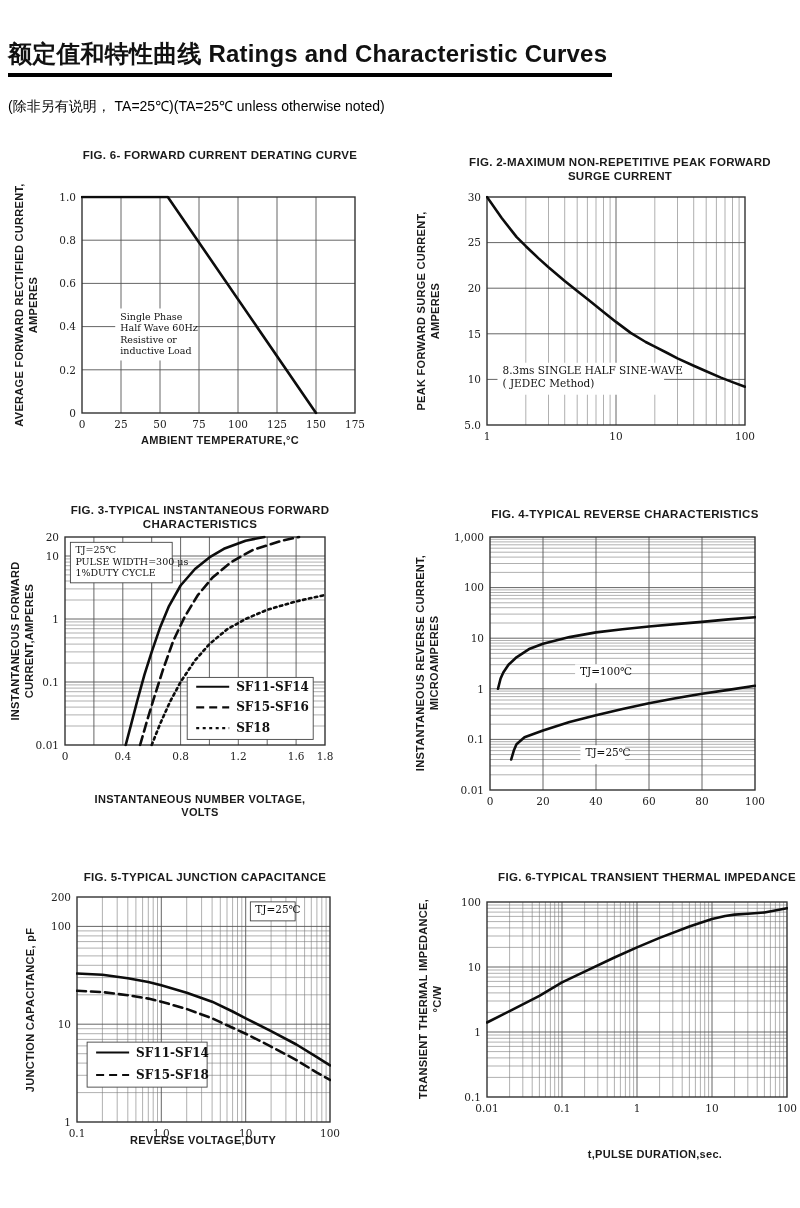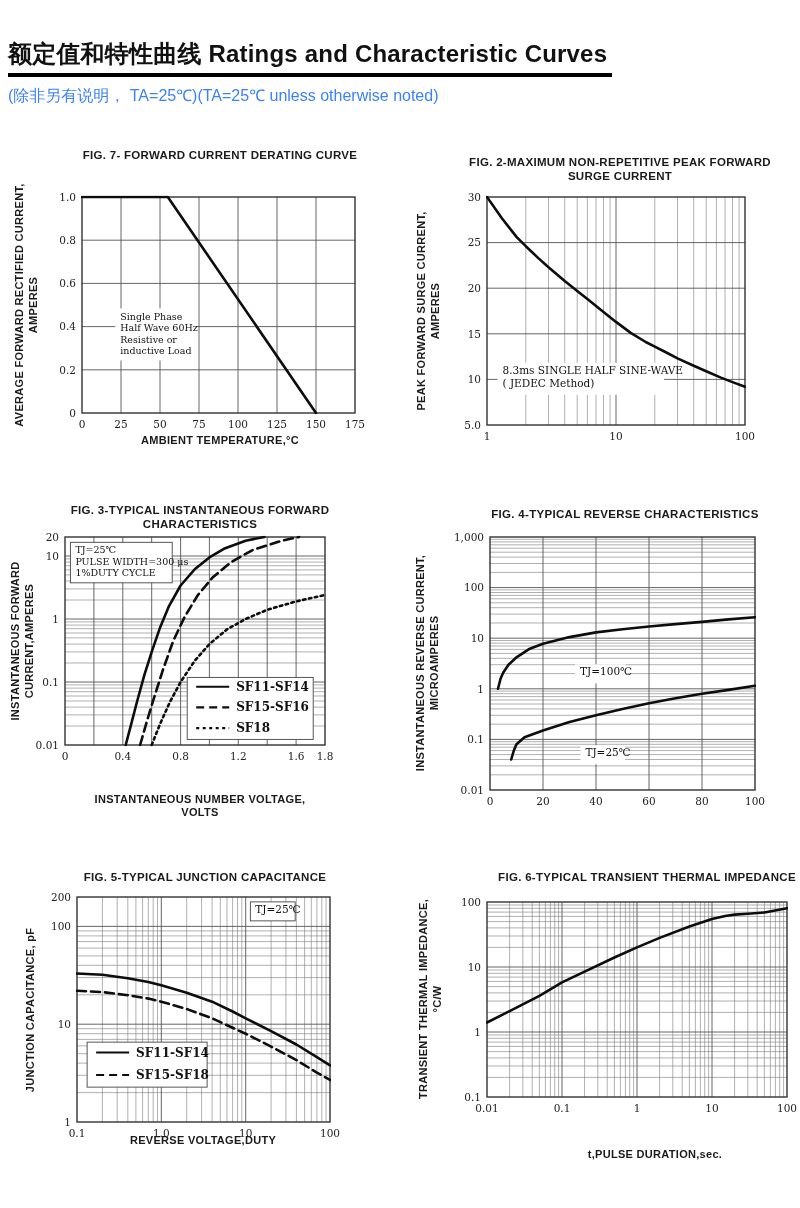--- a/index.html
+++ b/index.html
@@ -7,21 +7,21 @@
     width:800px;height:1208px;position:relative;background:#fff;overflow:hidden;
     font-family:"Liberation Sans",sans-serif;color:#111;
   }
   .page-title{
     position:absolute;left:8px;top:38px;width:604px;
     font-size:24px;font-weight:bold;letter-spacing:0.2px;
     border-bottom:4px solid #000;padding-bottom:3px;
     font-family:"Liberation Sans",sans-serif;
   }
   .page-subtitle{
-    position:absolute;left:8px;top:84px;font-size:16px;color:#3b82f6;
+    position:absolute;left:8px;top:96px;font-size:14px;color:#000000;
   }
   .chart{position:absolute;}
   .chart svg{position:absolute;left:0;top:0;}
   .chart-title{
     position:absolute;font-size:11.5px;font-weight:bold;text-align:center;
     white-space:pre-line;line-height:14px;letter-spacing:0.3px;color:#1a1a1a;
   }
   .xlabel{
     position:absolute;font-size:11px;font-weight:bold;text-align:center;
     white-space:pre-line;line-height:13px;letter-spacing:0.3px;color:#1a1a1a;
@@ -36,21 +36,21 @@
   text.ann2{font-family:"DejaVu Serif",serif;font-size:10.5px;fill:#111;}
   text.legend-label{font-family:"DejaVu Serif",serif;font-size:12px;font-weight:bold;fill:#111;}
 </style>
 </head>
 <body>
 
 <div class="page-title">额定值和特性曲线 Ratings and Characteristic Curves</div>
 <div class="page-subtitle">(除非另有说明， TA=25℃)(TA=25℃  unless otherwise noted)</div>
 
 <div class="chart" style="left:0;top:130px;width:400px;height:350px">
-  <div class="chart-title" style="left:60px;top:18px;width:320px">FIG. 7- FORWARD CURRENT DERATING CURVE</div>
+  <div class="chart-title" style="left:60px;top:18px;width:320px">FIG. 6- FORWARD CURRENT DERATING CURVE</div>
   <div class="ylabel" style="left:-134px;top:161px;width:320px">AVERAGE FORWARD RECTIFIED CURRENT,
 AMPERES</div>
   <svg width="400" height="350">
       <line x1="121.0" y1="67" x2="121.0" y2="283" stroke="#555" stroke-width="0.9"></line>
       <line x1="160.0" y1="67" x2="160.0" y2="283" stroke="#555" stroke-width="0.9"></line>
       <line x1="199.0" y1="67" x2="199.0" y2="283" stroke="#555" stroke-width="0.9"></line>
       <line x1="238.0" y1="67" x2="238.0" y2="283" stroke="#555" stroke-width="0.9"></line>
       <line x1="277.0" y1="67" x2="277.0" y2="283" stroke="#555" stroke-width="0.9"></line>
       <line x1="316.0" y1="67" x2="316.0" y2="283" stroke="#555" stroke-width="0.9"></line>
       <line x1="82" y1="239.8" x2="355" y2="239.8" stroke="#555" stroke-width="0.9"></line>

